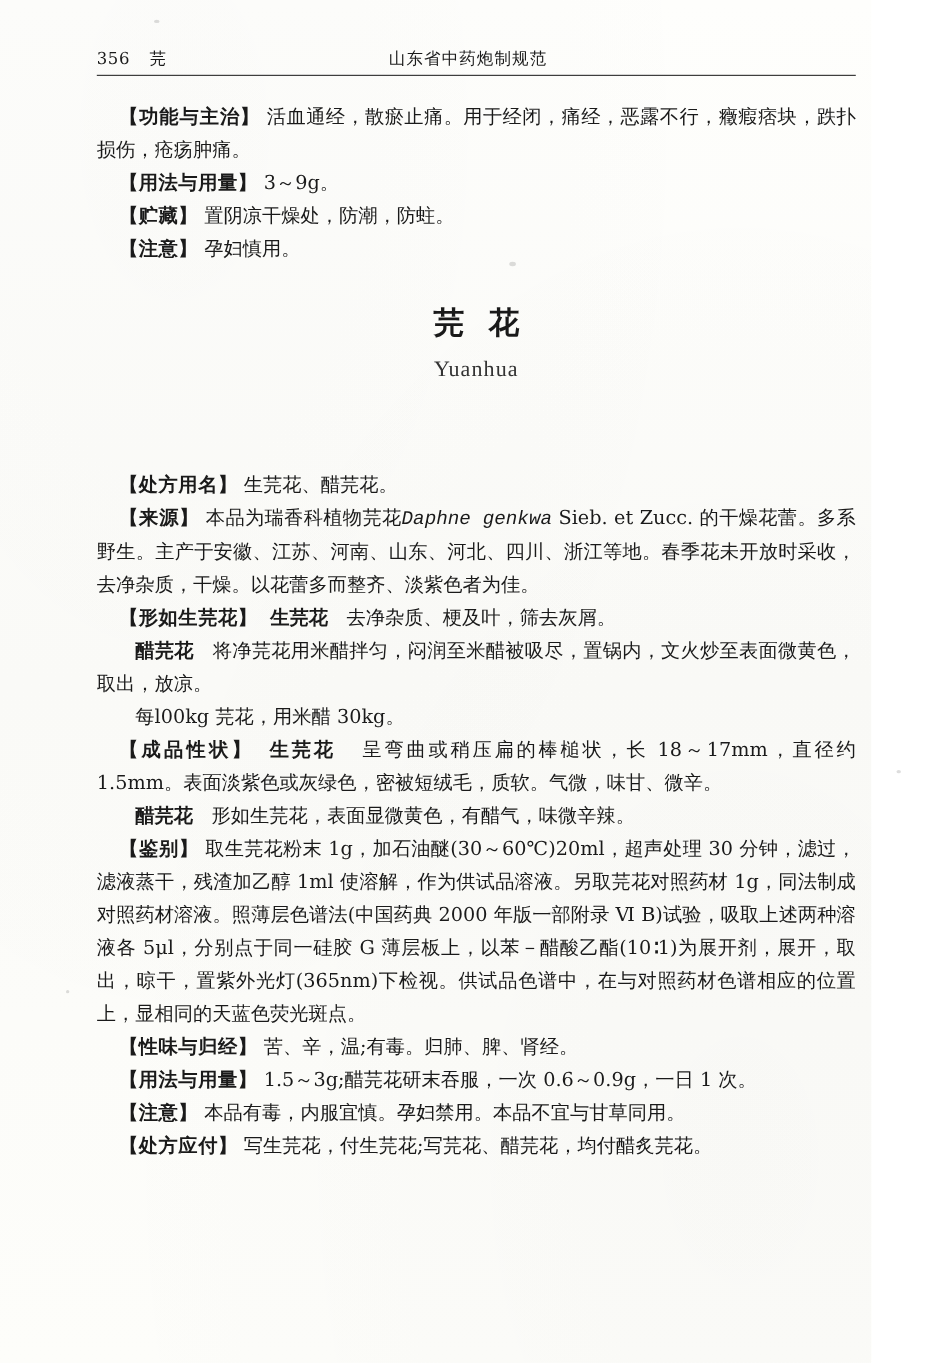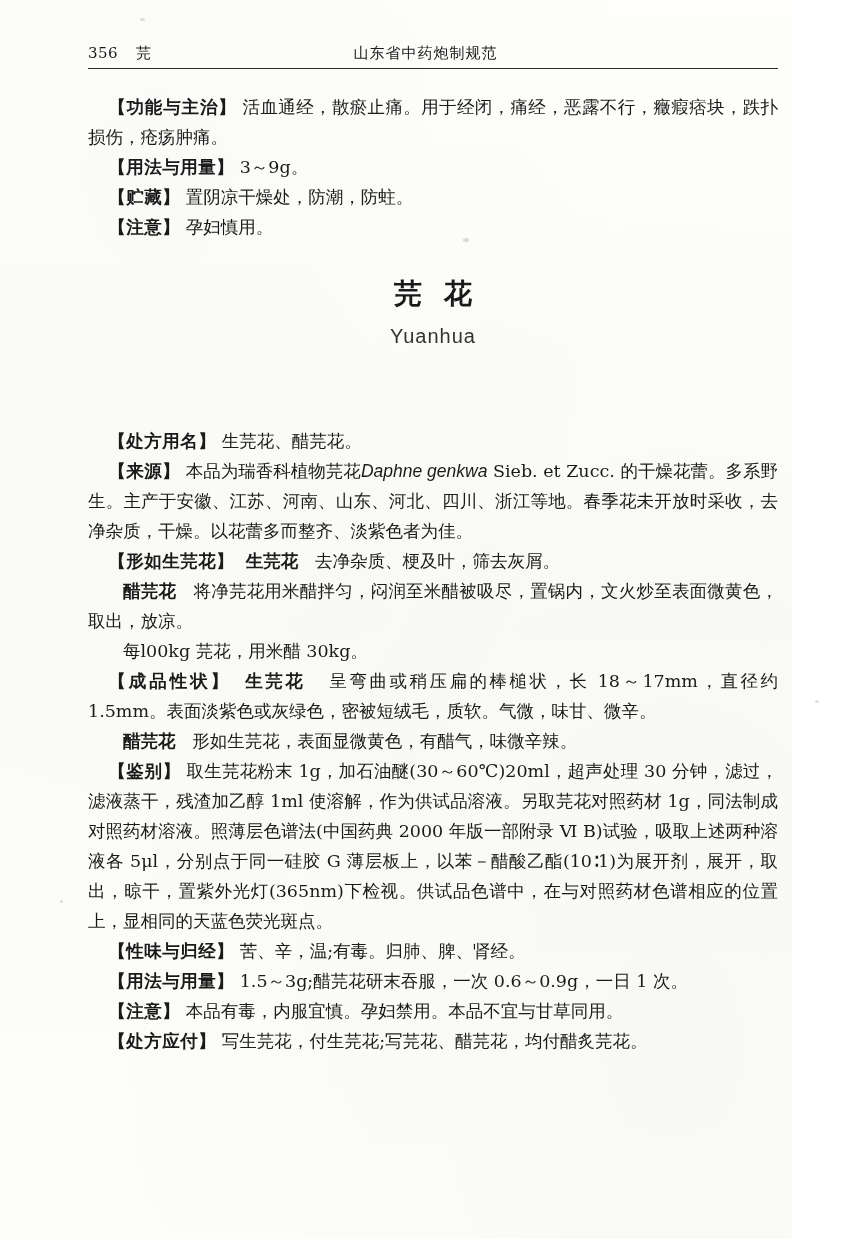--- a/index.html
+++ b/index.html
@@ -90,21 +90,21 @@
   }
   .label {
     font-weight: bold;
     letter-spacing: 0.5px;
   }
   .sub {
     font-weight: bold;
     padding-left: 6px;
   }
   .latin {
-    font-family: Liberation Sans, sans-serif;
+    font-family: Liberation Mono, monospace;
     font-style: italic;
   }
   .roman {
     font-family: "DejaVu Serif", "Liberation Serif", serif;
     font-style: normal;
   }
   .num {
     font-family: "DejaVu Serif", "Liberation Serif", serif;
   }
   
@@ -116,21 +116,21 @@
     font-size: 28px;
     font-weight: bold;
     letter-spacing: 22px;
     text-indent: 22px;
     font-family: "DejaVu Sans", "Liberation Sans", sans-serif;
   }
   .heading .py {
     margin-top: 12px;
     font-size: 20px;
     letter-spacing: 1px;
-    font-family: Liberation Sans, sans-serif;
+    font-family: Liberation Serif, serif;
     color: #333;
   }
   .gap-after-heading {
     height: 56px;
   }
   
   .speck {
     position: absolute;
     background: rgba(120,120,120,0.25);
     border-radius: 50%;

